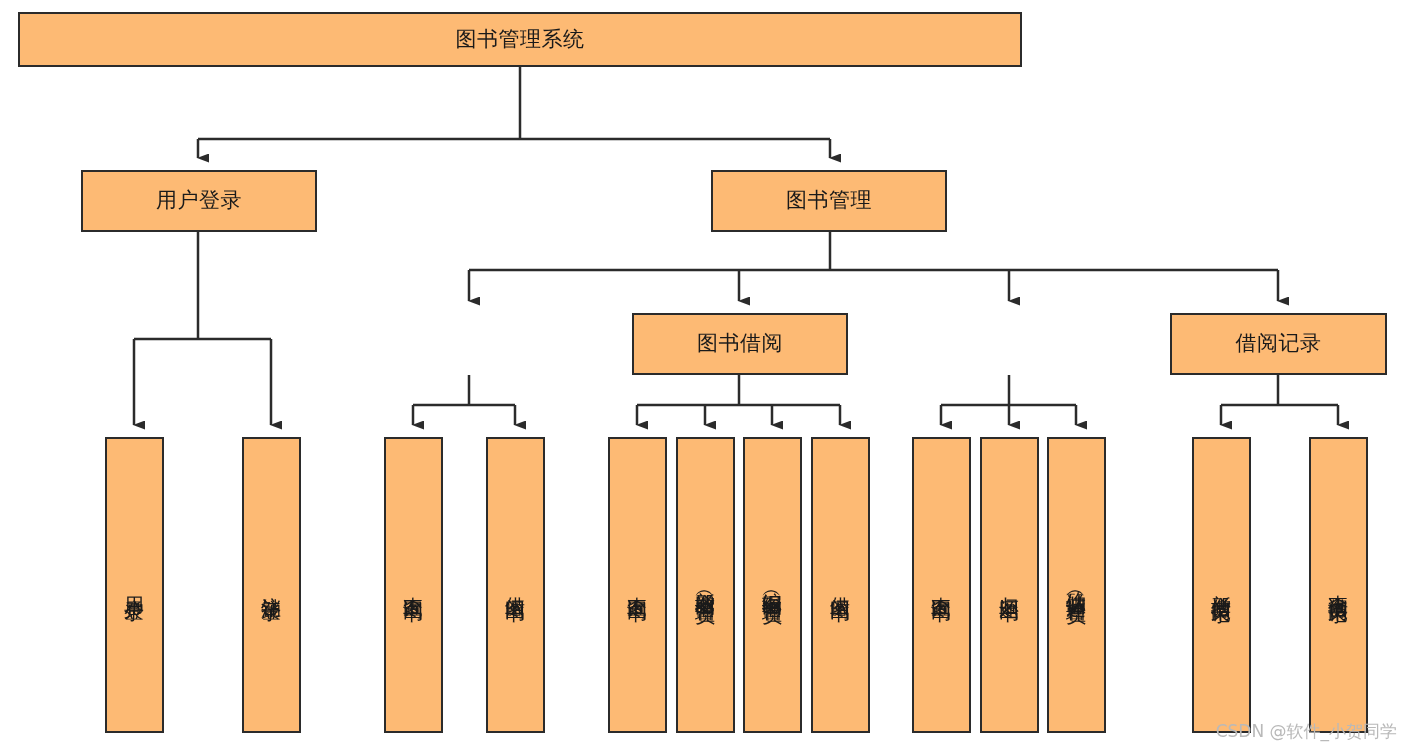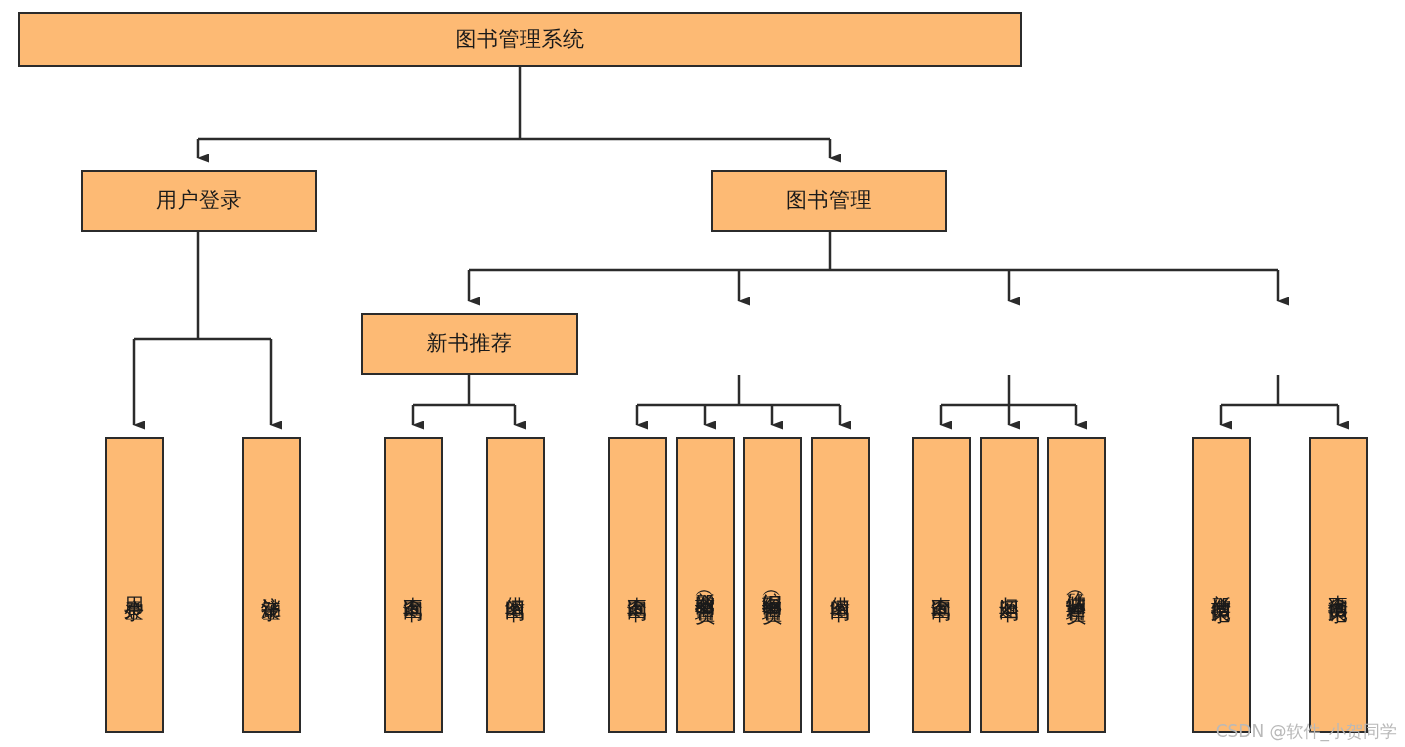--- a/index.html
+++ b/index.html
@@ -132,26 +132,29 @@
   </div>
 
   <div class="node-box" style="left:81px; top:170px; width:236px; height:62px;">
     <span class="node-label">用户登录</span>
   </div>
 
   <div class="node-box" style="left:711px; top:170px; width:236px; height:62px;">
     <span class="node-label">图书管理</span>
   </div>
 
-  <div class="node-box" style="left:361px; top:313px; width:217px; height:62px;">
-    <span class="node-label">新书推荐</span>
-  </div>
-
-
-
+
+  <div class="node-box" style="left:632px; top:313px; width:216px; height:62px;">
+    <span class="node-label">图书借阅</span>
+  </div>
+
+
+  <div class="node-box" style="left:1170px; top:313px; width:217px; height:62px;">
+    <span class="node-label">借阅记录</span>
+  </div>
 
   <div class="node-box vertical" style="left:105px; top:437px; width:59px; height:296px;">
     <span class="node-label">用户登录</span>
   </div>
 
   <div class="node-box vertical" style="left:242px; top:437px; width:59px; height:296px;">
     <span class="node-label">注销登录</span>
   </div>
 
   <div class="node-box vertical" style="left:384px; top:437px; width:59px; height:296px;">

